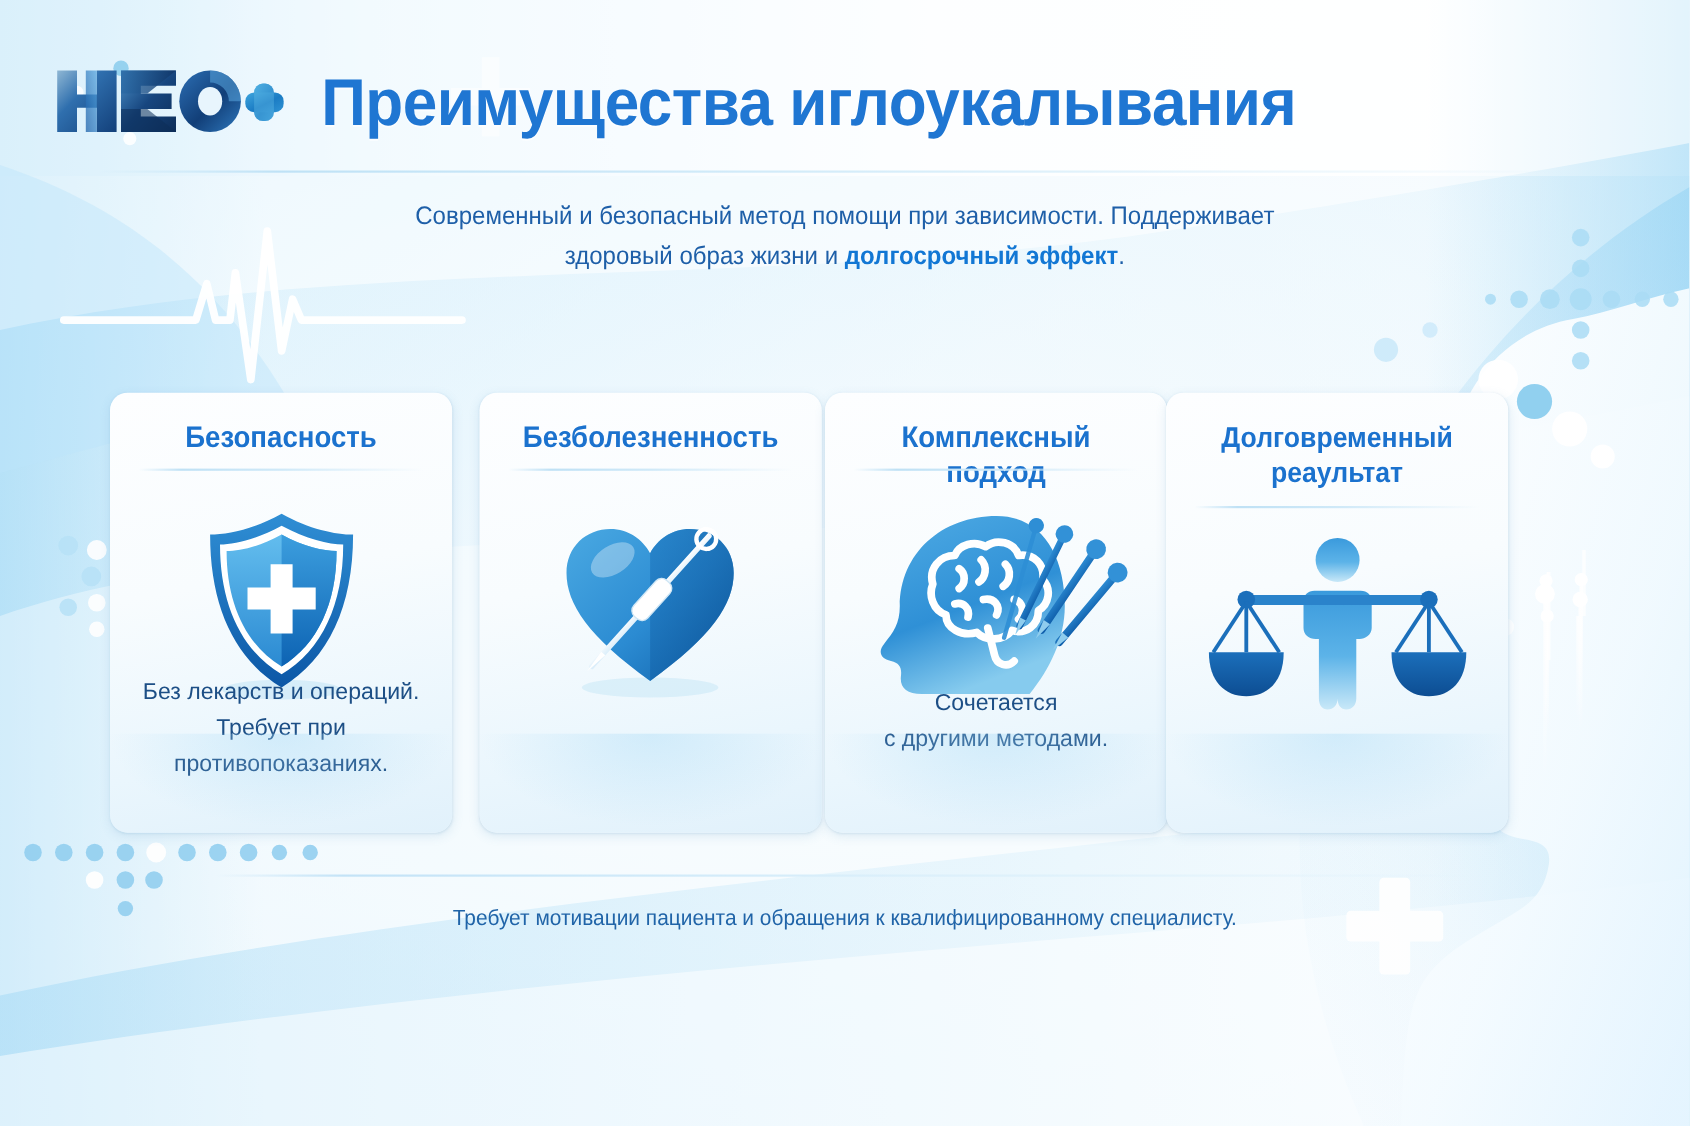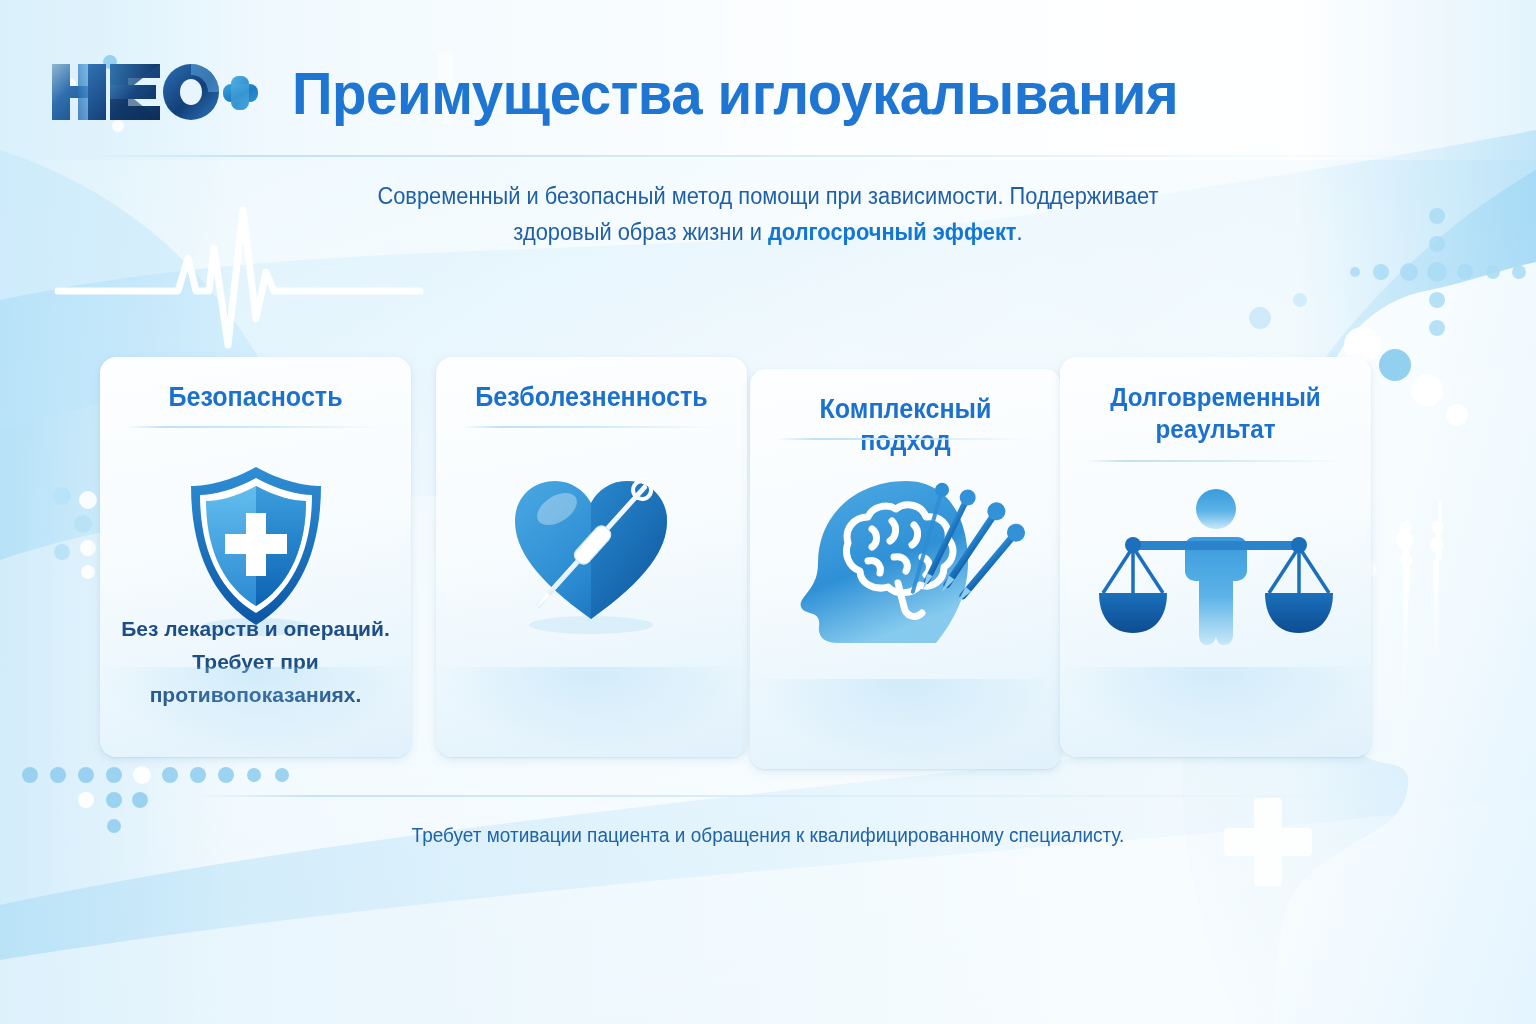--- a/index.html
+++ b/index.html
@@ -70,21 +70,21 @@
     box-shadow:0 3px 10px rgba(90,150,190,.16), 0 1px 2px rgba(90,150,190,.14);
     overflow:hidden;
   }
   .card::after{
     content:"";
     position:absolute; left:-10%; bottom:-30px; width:120%; height:120px;
     background:radial-gradient(60% 100% at 50% 0%, rgba(160,215,245,.35) 0%, rgba(160,215,245,0) 70%);
   }
   .card-1{ left:100px; }
   .card-2{ left:436px; }
-  .card-3{ left:750px;margin-top:12px; }
+  .card-3{ left:750px; }
   .card-4{ left:1060px; }
 
   .card-title{
     position:absolute; left:14px; top:24px; width:283px;
     text-align:center;
     font-size:27px; line-height:32px;
     font-weight:bold;
     color:#1b72ce;
     transform:scaleX(0.93);
     transform-origin:center top;
@@ -108,21 +108,21 @@
   .icon-2{ top:92px; height:200px; }
   .icon-3{ top:92px; height:200px; }
   .icon-4{ top:118px; height:190px; }
 
   .card-text{
     position:absolute; left:12px; width:287px;
     text-align:center;
     font-size:21px; line-height:33px;
     color:#1d4f86;
   }
-  .text-1{ top:255px;font-weight:bold; }
+  .text-1{ top:255px; }
   .text-2{ top:255px; }
   .text-3{ top:265px; }
   .text-4{ top:272px; }
 
   
   .footer-rule{
     position:absolute; left:196px; top:795px; width:1160px; height:2px;
     background:linear-gradient(90deg, rgba(180,220,245,0) 0%, #c3e3f7 10%, #dcf0fb 55%, rgba(195,227,246,0) 100%);
     z-index:6;
   }
@@ -517,20 +517,24 @@
               <polygon points="196,116 203,116 199.5,134" fill="#8fcdee"></polygon>
             </g>
             <g transform="rotate(40 216 76)">
               <rect x="214" y="56" width="7" height="86" rx="3.5" fill="url(#nd2)"></rect>
               <circle cx="217.5" cy="56" r="9" fill="#3291d7"></circle>
               <polygon points="214,130 221,130 217.5,148" fill="#8fcdee"></polygon>
             </g>
           </g>
         </svg>
       </div>
+      <div class="card-text text-3">
+        <span>Сочетается</span><br>
+        <span>с другими методами.</span>
+      </div>
     </div>
 
     <div class="card card-4">
       <div class="card-title two-line">
         <span>Долговременный</span><br>
         <span>реаультат</span>
       </div>
       <div class="card-rule rule-4"></div>
       <div class="card-icon icon-4">
         <svg width="250" height="170" viewBox="0 0 250 170">

